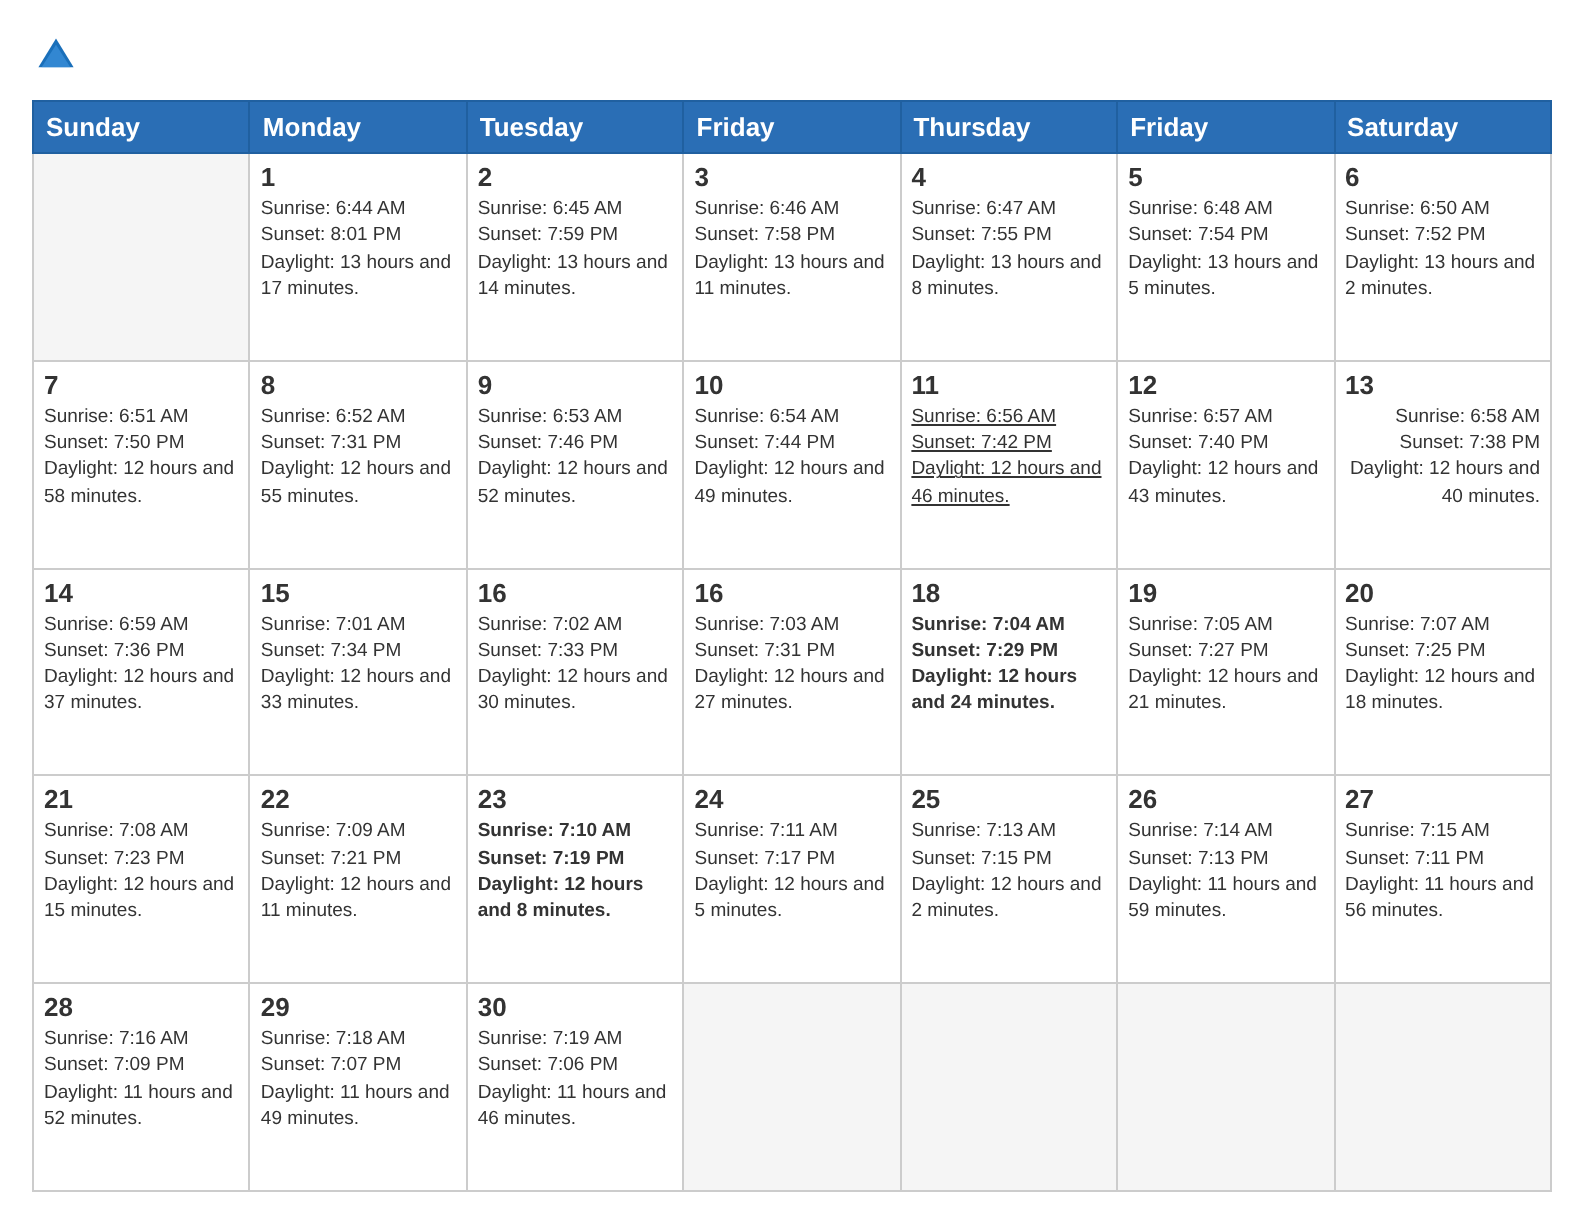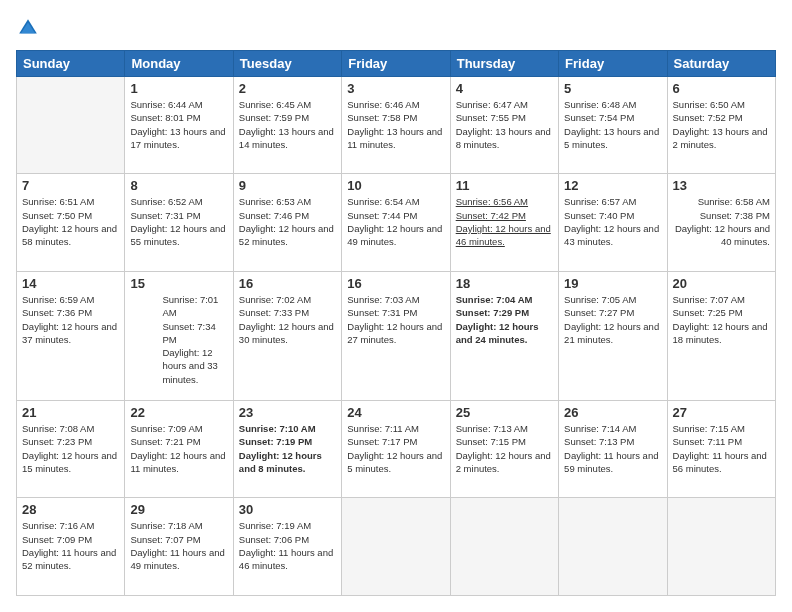--- a/index.html
+++ b/index.html
@@ -218,21 +218,21 @@
         </tr>
         <tr>
           <td>
             <span class="day-number">14</span>
             <div class="day-info" style="white-space: pre-line;">Sunrise: 6:59 AM
 Sunset: 7:36 PM
 Daylight: 12 hours and 37 minutes.</div>
           </td>
           <td>
             <span class="day-number">15</span>
-            <div class="day-info" style="white-space: pre-line; margin-left: 32px;">Sunrise: 7:01 AM
+            <div class="day-info" style="white-space: pre-line;">Sunrise: 7:01 AM
 Sunset: 7:34 PM
 Daylight: 12 hours and 33 minutes.</div>
           </td>
           <td>
             <span class="day-number">16</span>
             <div class="day-info" style="white-space: pre-line;">Sunrise: 7:02 AM
 Sunset: 7:33 PM
 Daylight: 12 hours and 30 minutes.</div>
           </td>
           <td>

